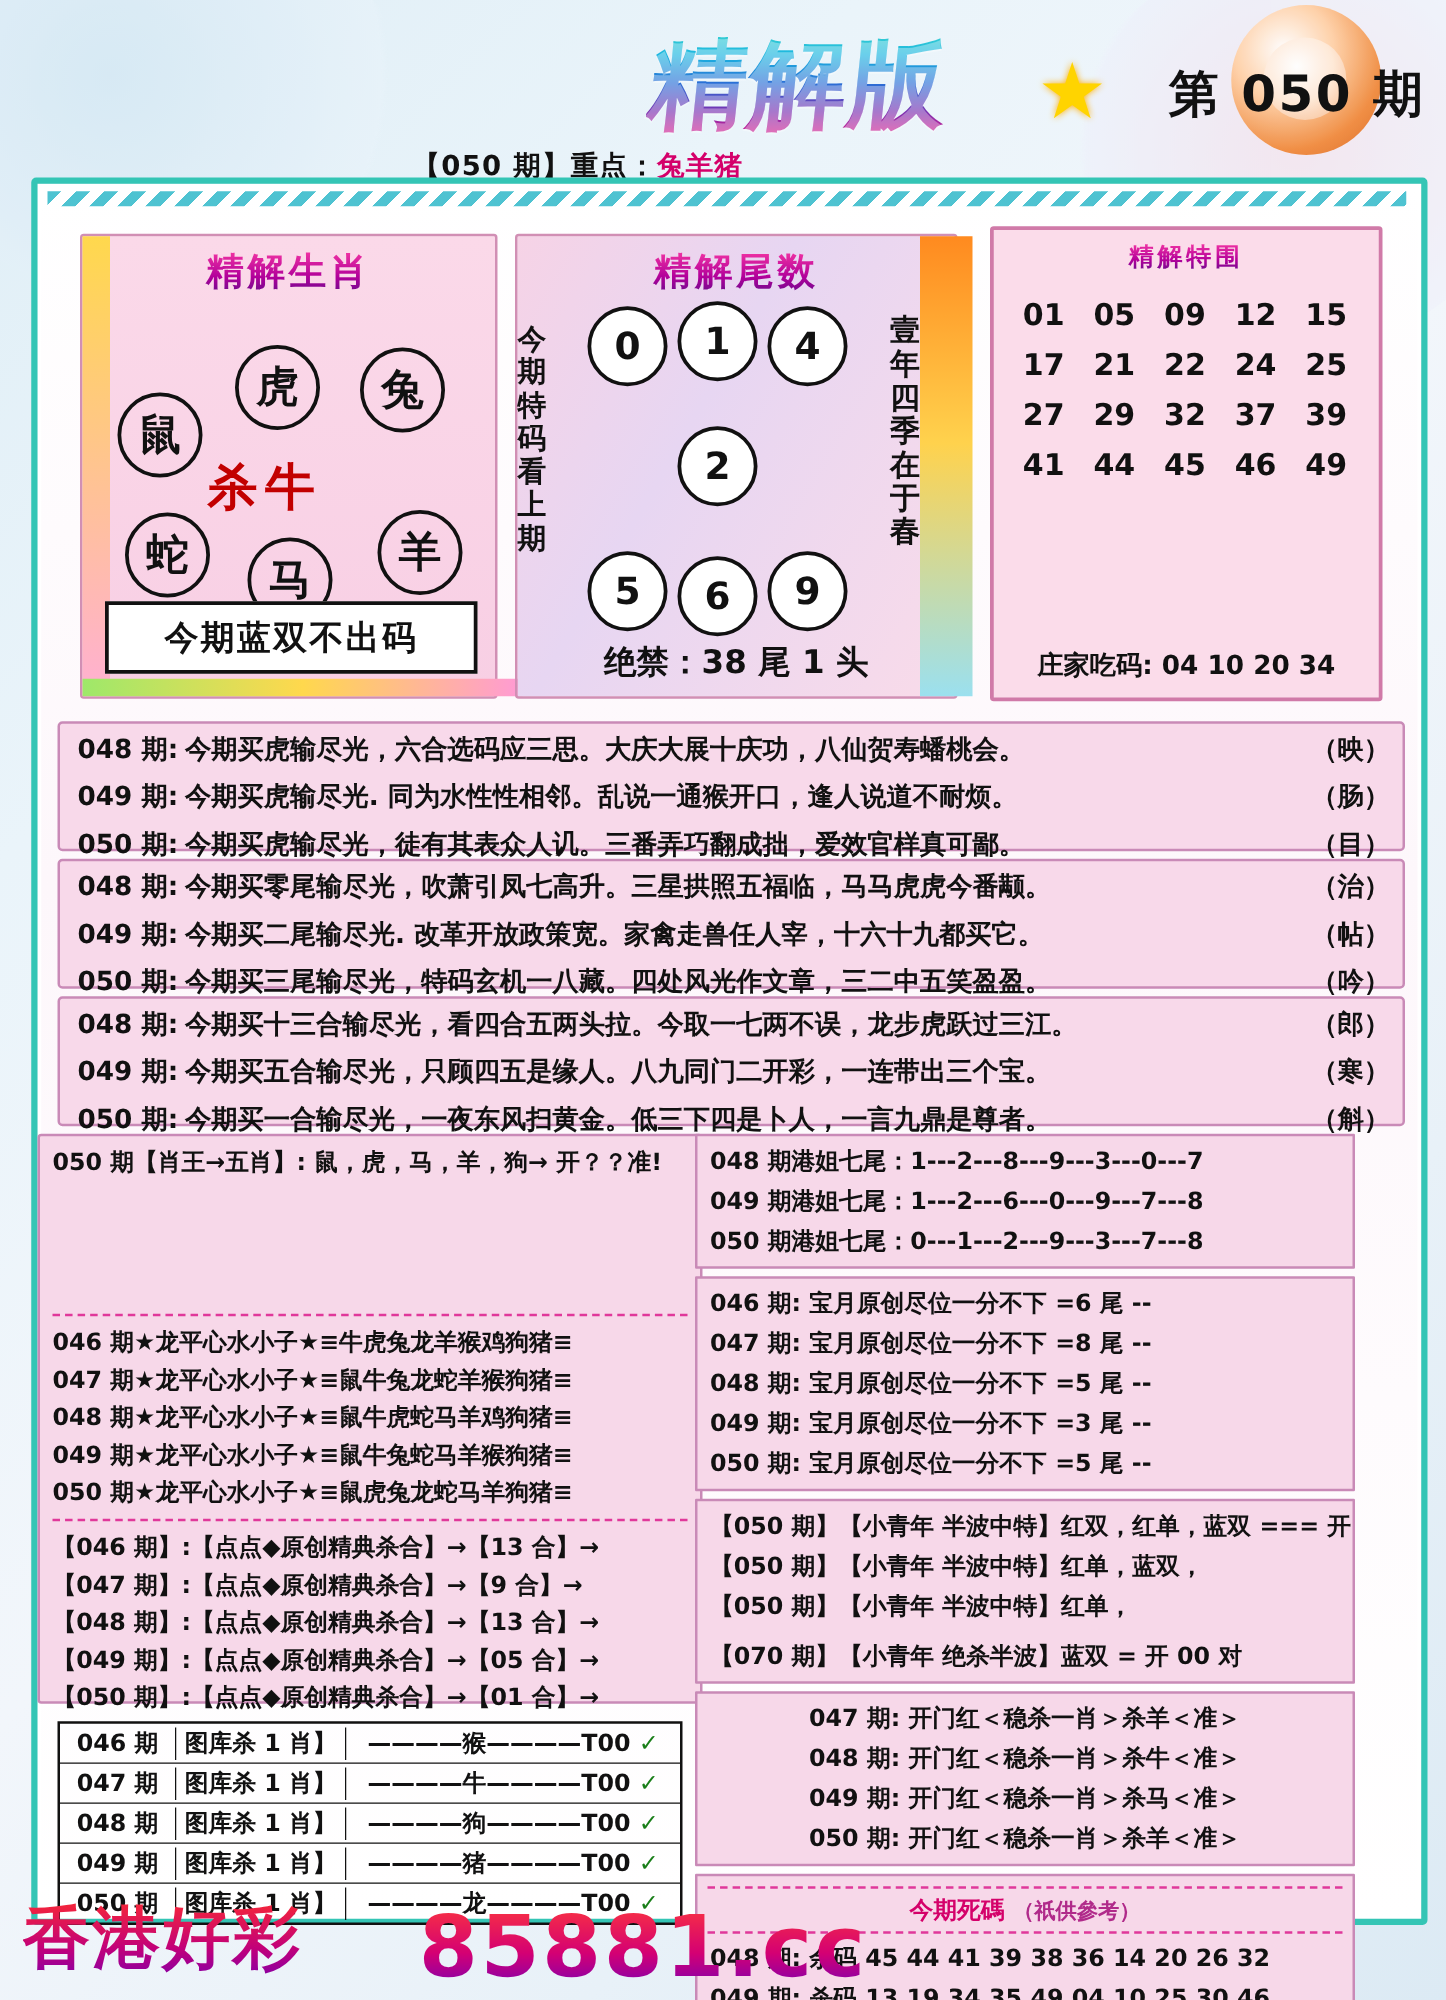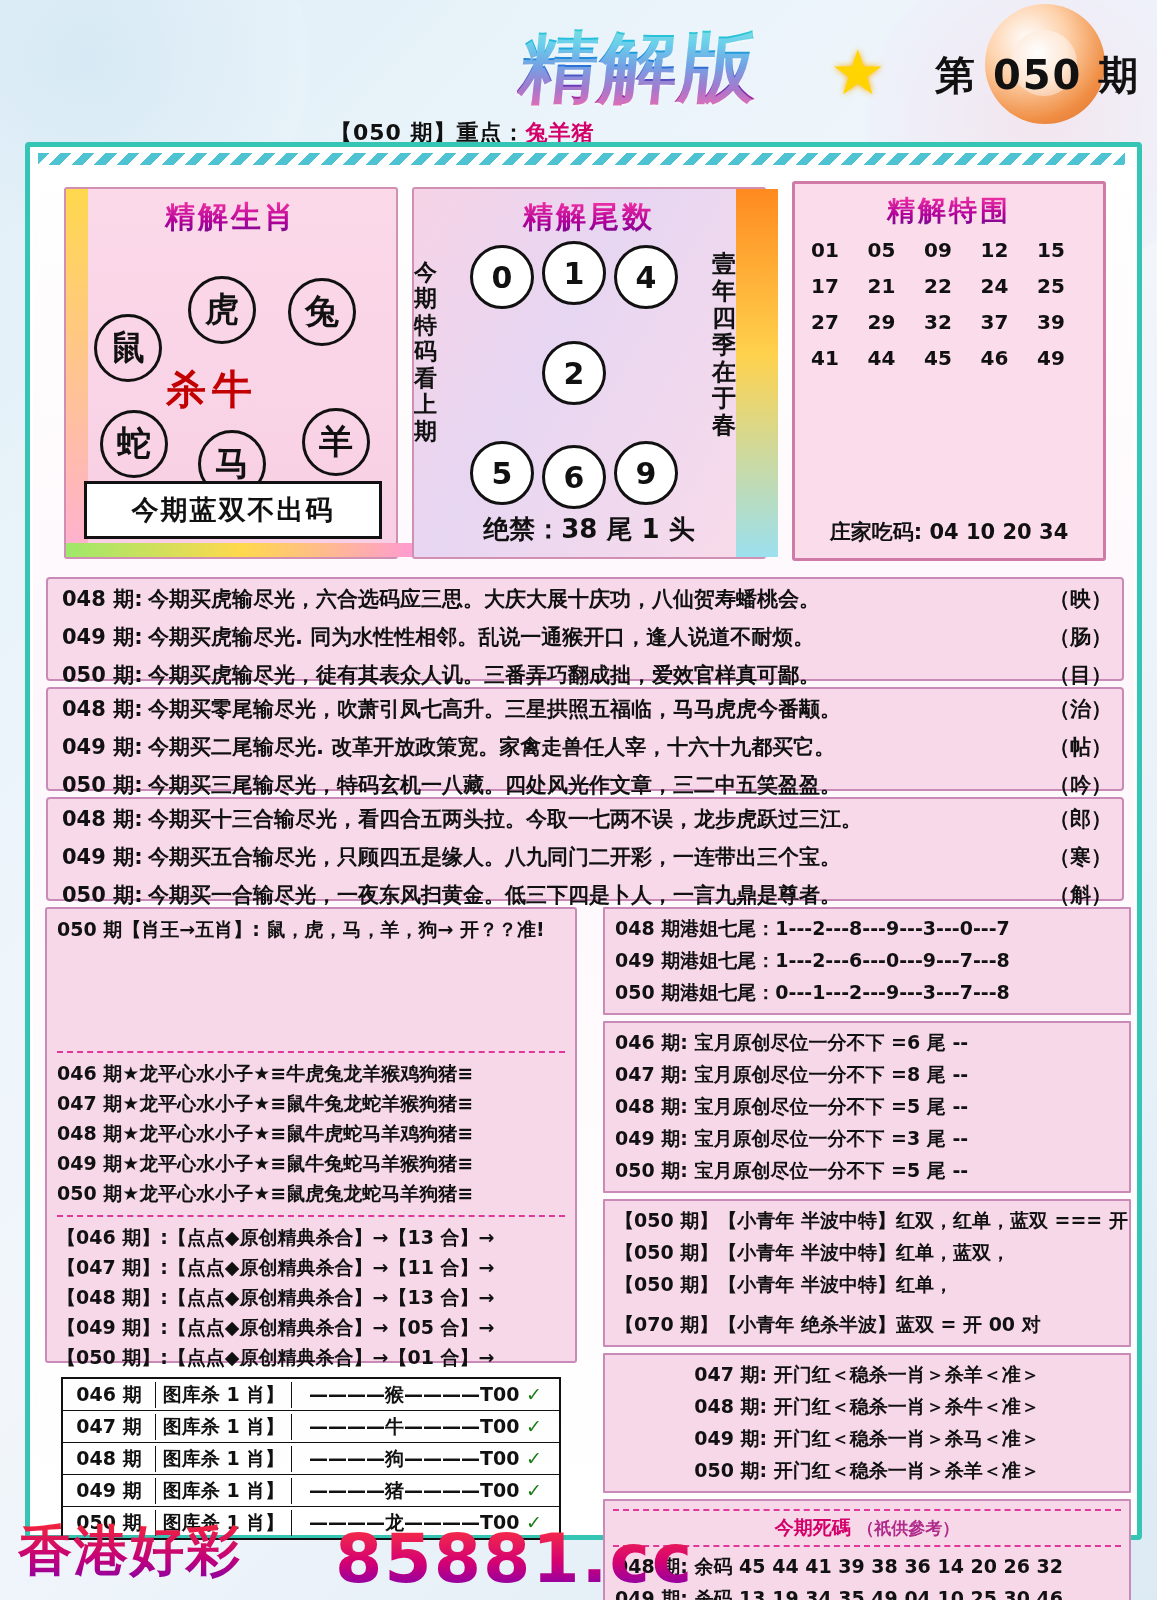--- a/index.html
+++ b/index.html
@@ -77,35 +77,35 @@
   .lefttext{position:absolute;left:0;top:70px;width:34px;font-size:23px;font-weight:bold;color:#111;line-height:1.15;letter-spacing:0;}
   .circ{position:absolute;width:58px;height:58px;border:3px solid #111;border-radius:50%;
     display:flex;align-items:center;justify-content:center;font-size:30px;font-weight:bold;background:#fff;color:#111;}
   .vtext{position:absolute;right:18px;top:62px;width:34px;font-size:24px;font-weight:bold;color:#111;line-height:1.12;}
   .p2bottom{position:absolute;left:0;bottom:10px;width:350px;text-align:center;font-size:26px;font-weight:bold;color:#111;}
   .p2bottom .lbl{color:#111;}
   .p2strip{position:absolute;right:-14px;top:0;width:42px;height:368px;background:linear-gradient(180deg,#ff8a1f,#ffd24d 45%,#9be0ef);}
 
   
   .p3{left:750px;top:6px;width:308px;height:374px;background:#fbdcea;border:3px solid #d07aa8;}
-  .p3 .panel-title{font-size:28px;}
+  .p3 .panel-title{font-size:20px;}
   .numgrid{position:absolute;left:10px;top:54px;width:286px;}
   .numrow{display:flex;justify-content:space-between;padding:0 6px;margin-bottom:12px;}
-  .numrow span{font-size:20px;font-weight:bold;color:#111;width:48px;text-align:left;}
+  .numrow span{font-size:24px;font-weight:bold;color:#111;width:48px;text-align:center;}
   .p3note{position:absolute;left:0;bottom:12px;width:308px;text-align:center;font-size:21px;font-weight:bold;color:#111;}
 
   
   .tblock{position:absolute;left:16px;width:1074px;border:2px solid #c98ab7;border-radius:4px;background:#f8d9ea;}
   .tline{display:flex;align-items:baseline;font-size:21px;color:#111;padding:6px 10px 4px 14px;white-space:nowrap;}
   .tline .per{font-weight:bold;width:86px;}
   .tline .body{font-weight:bold;letter-spacing:0px;}
   .tline .tag{margin-left:auto;font-weight:bold;}
 
   
-  .botwrap{position:absolute;left:15px;top:918px;width:1054px;height:450px;padding-left:32px;}
+  .botwrap{position:absolute;left:0;top:918px;width:1054px;height:450px;}
   .colL{position:absolute;left:0;top:0;width:528px;height:452px;border:2px solid #c98ab7;background:#f7d8e9;border-radius:3px;}
   .colR{position:absolute;right:0;top:0;width:528px;height:452px;}
   .rbox{border:2px solid #c98ab7;background:#f7d8e9;border-radius:1px;margin-bottom:6px;padding:4px 0;}
   .rline{font-size:19px;font-weight:bold;color:#111;padding:3px 10px;white-space:nowrap;}
   .dashed{border-top:2px dashed #e0389a;margin:4px 8px;}
 
   .lline{font-size:19px;font-weight:bold;color:#111;padding:2px 10px;white-space:nowrap;}
   .hr-dash{border-top:2px dashed #e0389a;margin:6px 10px;}
   .chk{color:#1a7f1a;font-weight:bold;}
   .tbl-box{margin:4px 14px 0 14px;border:2px solid #111;}
@@ -281,21 +281,21 @@
       <div class="lline" style="padding-top:8px;">050 期【肖王→五肖】: 鼠，虎，马，羊，狗→  开？？准!</div>
       <div style="height:100px;"></div>
       <div class="hr-dash"></div>
       <div class="lline blue">046 期★龙平心水小子★≡牛虎兔龙羊猴鸡狗猪≡</div>
       <div class="lline blue">047 期★龙平心水小子★≡鼠牛兔龙蛇羊猴狗猪≡</div>
       <div class="lline blue">048 期★龙平心水小子★≡鼠牛虎蛇马羊鸡狗猪≡</div>
       <div class="lline blue">049 期★龙平心水小子★≡鼠牛兔蛇马羊猴狗猪≡</div>
       <div class="lline blue">050 期★龙平心水小子★≡鼠虎兔龙蛇马羊狗猪≡</div>
       <div class="hr-dash"></div>
       <div class="lline">【046 期】:【点点◆原创精典杀合】→【13 合】→</div>
-      <div class="lline">【047 期】:【点点◆原创精典杀合】→【11 合】→</div>
+      <div class="lline">【047 期】:【点点◆原创精典杀合】→【9 合】→</div>
       <div class="lline">【048 期】:【点点◆原创精典杀合】→【13 合】→</div>
       <div class="lline">【049 期】:【点点◆原创精典杀合】→【05 合】→</div>
       <div class="lline">【050 期】:【点点◆原创精典杀合】→【01 合】→</div>
       <div class="tbl-box">
         <div class="tbl-row">
           <span class="a">046 期</span>
           <span class="b">图库杀 1 肖】</span>
           <span class="c"><span>————猴————T00</span> <span class="chk">✓</span></span>
         </div>
         <div class="tbl-row">

